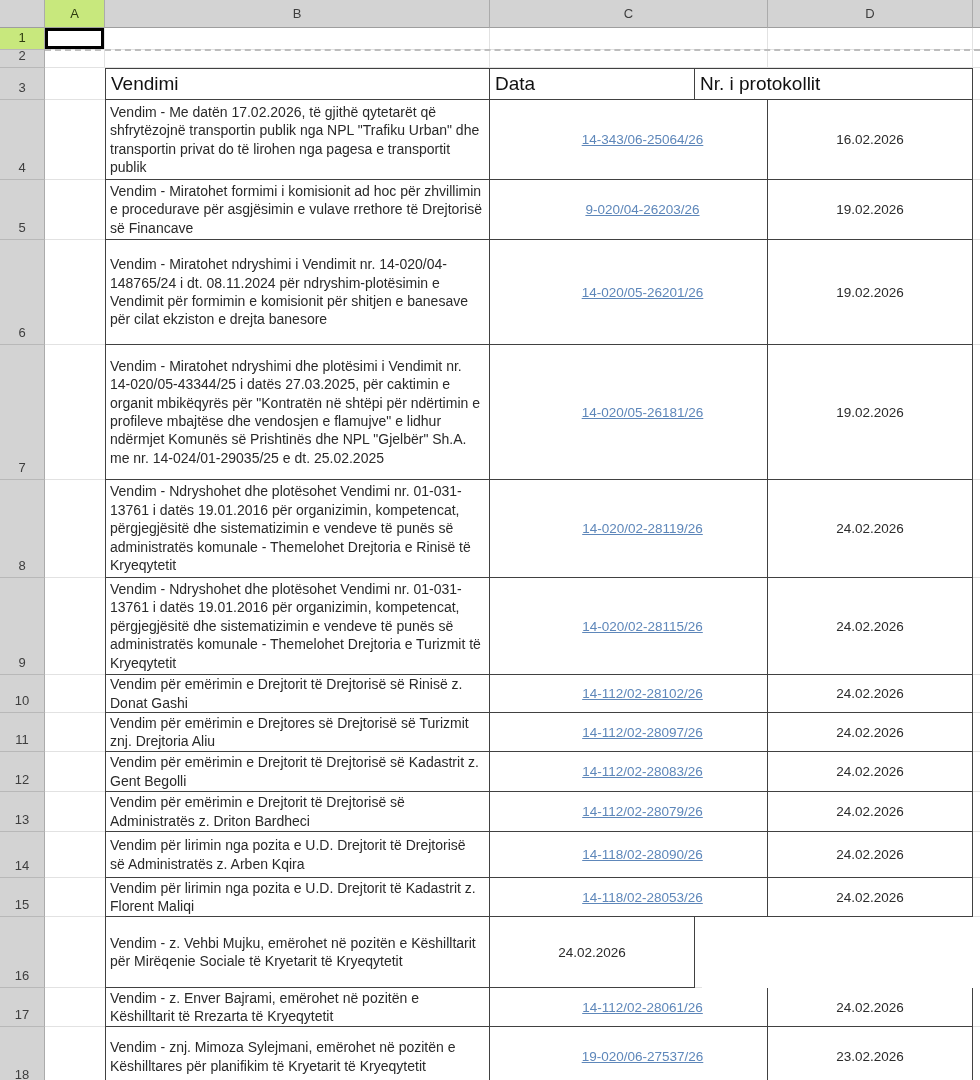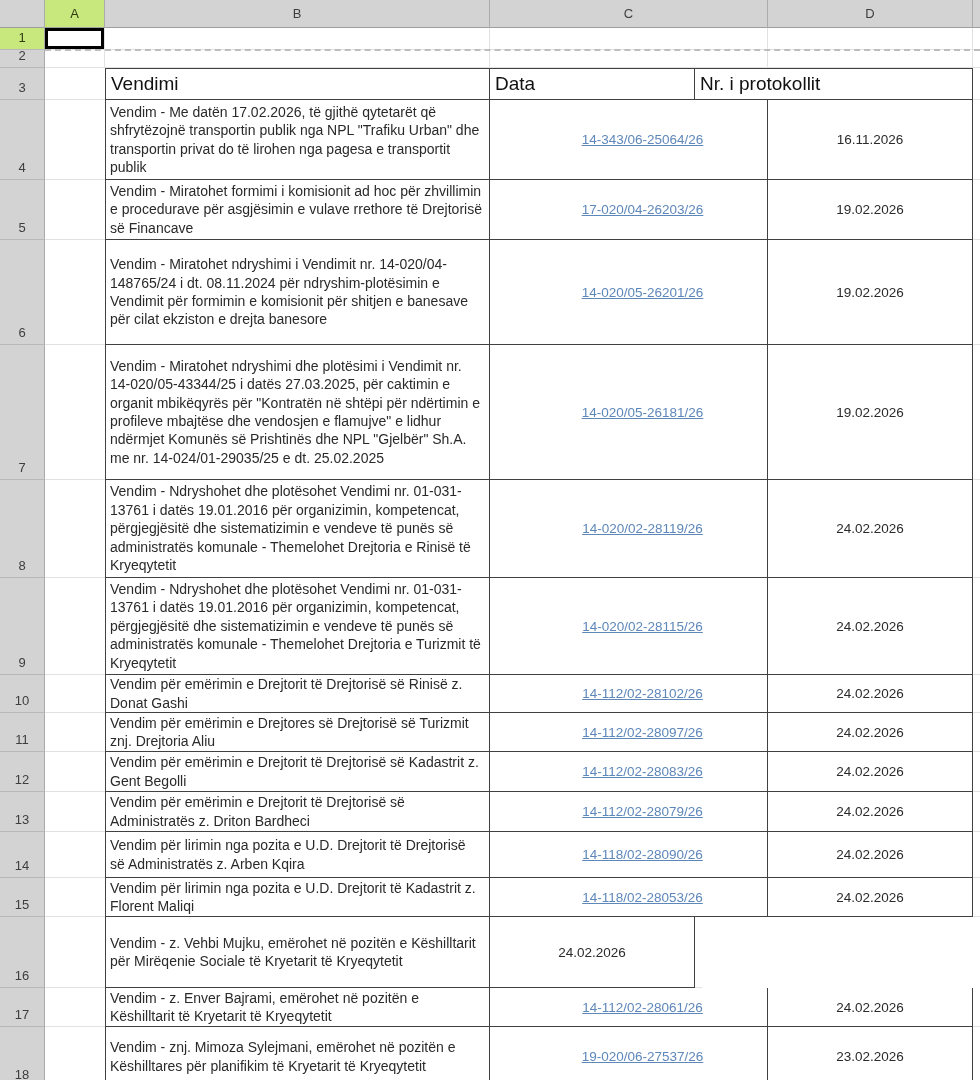--- a/index.html
+++ b/index.html
@@ -85,29 +85,29 @@
         <div class="cell col-c tbl tbl-top hdr">Nr. i protokollit</div>
         <div class="cell col-f"></div>
       </div>
       <div class="row in-table" style="height: 80px;">
         <div class="row-header">4</div>
         <div class="cell col-a"></div>
         <div class="cell col-b tbl tbl-left">Vendim - Me datën 17.02.2026, të gjithë qytetarët që shfrytëzojnë transportin publik nga NPL "Trafiku Urban" dhe transportin privat do të lirohen nga pagesa e transportit publik</div>
         <div class="cell col-c tbl">
           <a class="plink" href="#">14-343/06-25064/26</a>
         </div>
-        <div class="cell col-d tbl">16.11.2026</div>
+        <div class="cell col-d tbl">16.02.2026</div>
         <div class="cell col-f"></div>
       </div>
       <div class="row in-table" style="height: 60px;">
         <div class="row-header">5</div>
         <div class="cell col-a"></div>
         <div class="cell col-b tbl tbl-left">Vendim - Miratohet formimi i komisionit ad hoc për zhvillimin e procedurave për asgjësimin e vulave rrethore të Drejtorisë së Financave</div>
         <div class="cell col-c tbl">
-          <a class="plink" href="#">17-020/04-26203/26</a>
+          <a class="plink" href="#">9-020/04-26203/26</a>
         </div>
         <div class="cell col-d tbl">19.02.2026</div>
         <div class="cell col-f"></div>
       </div>
       <div class="row in-table" style="height: 105px;">
         <div class="row-header">6</div>
         <div class="cell col-a"></div>
         <div class="cell col-b tbl tbl-left">Vendim - Miratohet ndryshimi i Vendimit nr. 14-020/04-148765/24 i dt. 08.11.2024 për ndryshim-plotësimin e Vendimit për formimin e komisionit për shitjen e banesave për cilat ekziston e drejta banesore</div>
         <div class="cell col-c tbl">
           <a class="plink" href="#">14-020/05-26201/26</a>
@@ -208,21 +208,21 @@
       <div class="row in-table" style="height: 71px;">
         <div class="row-header">16</div>
         <div class="cell col-a"></div>
         <div class="cell col-b tbl tbl-left">Vendim - z. Vehbi Mujku, emërohet në pozitën e Këshilltarit për Mirëqenie Sociale të Kryetarit të Kryeqytetit</div>
         <div class="cell col-d tbl">24.02.2026</div>
         <div class="cell col-f"></div>
       </div>
       <div class="row in-table" style="height: 39px;">
         <div class="row-header">17</div>
         <div class="cell col-a"></div>
-        <div class="cell col-b tbl tbl-left">Vendim - z. Enver Bajrami, emërohet në pozitën e Këshilltarit të Kryetarit të Kryeqytetit</div>
+        <div class="cell col-b tbl tbl-left">Vendim - z. Enver Bajrami, emërohet në pozitën e Këshilltarit të Rrezarta të Kryeqytetit</div>
         <div class="cell col-c tbl">
           <a class="plink" href="#">14-112/02-28061/26</a>
         </div>
         <div class="cell col-d tbl">24.02.2026</div>
         <div class="cell col-f"></div>
       </div>
       <div class="row in-table" style="height: 60px;">
         <div class="row-header">18</div>
         <div class="cell col-a"></div>
         <div class="cell col-b tbl tbl-left">Vendim - znj. Mimoza Sylejmani, emërohet në pozitën e Këshilltares për planifikim të Kryetarit të Kryeqytetit</div>

